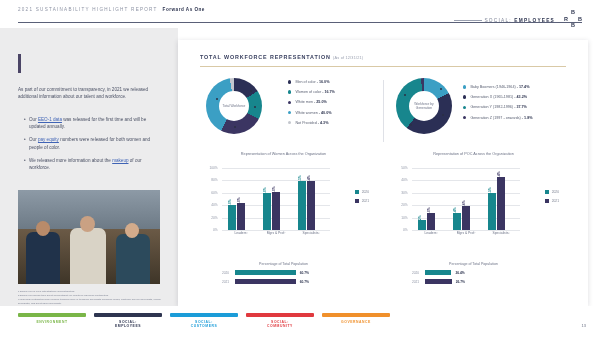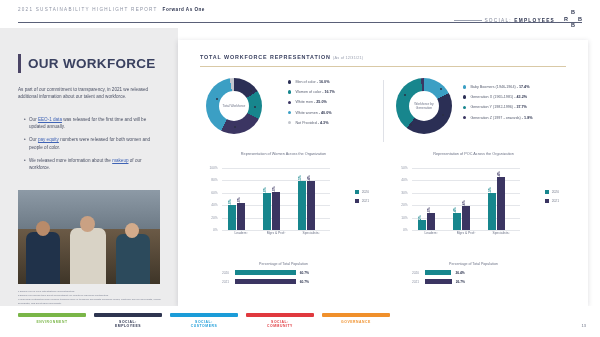--- a/index.html
+++ b/index.html
@@ -129,21 +129,20 @@
       <span style="left:9px;top:0;">B</span>
       <span style="left:2px;top:7px;">R</span>
       <span style="left:16px;top:7px;">B</span>
       <span style="left:9px;top:13px;">B</span>
     </div>
   </div>
 
   <div class="left">
     <div class="title-wrap">
       <div class="title-bar"></div>
-      <div class="title">OUR WORKFORCE</div>
     </div>
 
     <div class="body-txt">As part of our commitment to transparency, in 2021 we released additional information about our talent and workforce.</div>
 
     <div class="bullets">
       <div class="bullet">
         <span>Our </span><a class="lnk" href="#">EEO-1 data</a><span> was released for the first time and will be updated annually.</span>
       </div>
       <div class="bullet">
         <span>Our </span><a class="lnk" href="#">pay equity</a><span> numbers were released for both women and people of color.</span>

